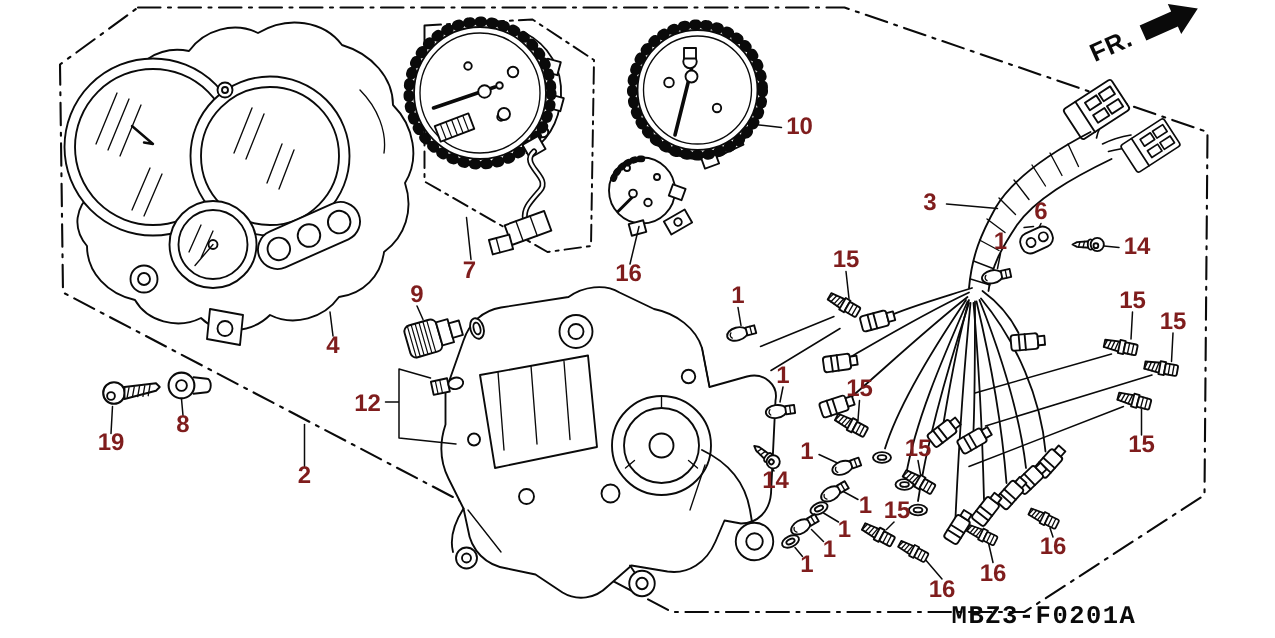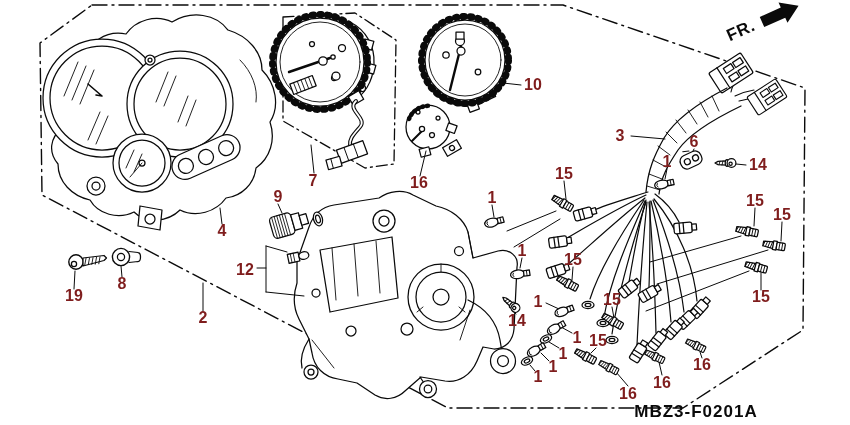--- a/index.html
+++ b/index.html
@@ -1,21 +1,21 @@
 <!DOCTYPE html>
 <html><head>
 <meta charset="utf-8">
 <style>
   html,body{margin:0;padding:0;background:#fff;}
   .stage{position:relative;width:850px;height:425px;background:#fff;overflow:hidden;
          font-family:"Liberation Sans",sans-serif;}
   .stage svg{position:absolute;left:0;top:0;}
   .pl{position:absolute;transform:translate(-50%,-50%);font-weight:bold;font-size:16px;
       color:#7f1d1d;white-space:nowrap;line-height:1;}
-  .code{position:absolute;transform:translate(-50%,-50%);font-family:Liberation Sans, sans-serif;
+  .code{position:absolute;transform:translate(-50%,-50%);font-family:Liberation Mono, monospace;
         font-weight:bold;font-size:17px;letter-spacing:1px;color:#0a0a0a;white-space:nowrap;}
   .fr{position:absolute;transform:translate(-50%,-50%) rotate(-24deg);font-weight:bold;
       font-size:17px;color:#0a0a0a;letter-spacing:.5px;}
 </style>
 </head>
 <body>
 
 <div class="stage">
 
 <svg width="850" height="425" viewBox="0 0 850 425">

